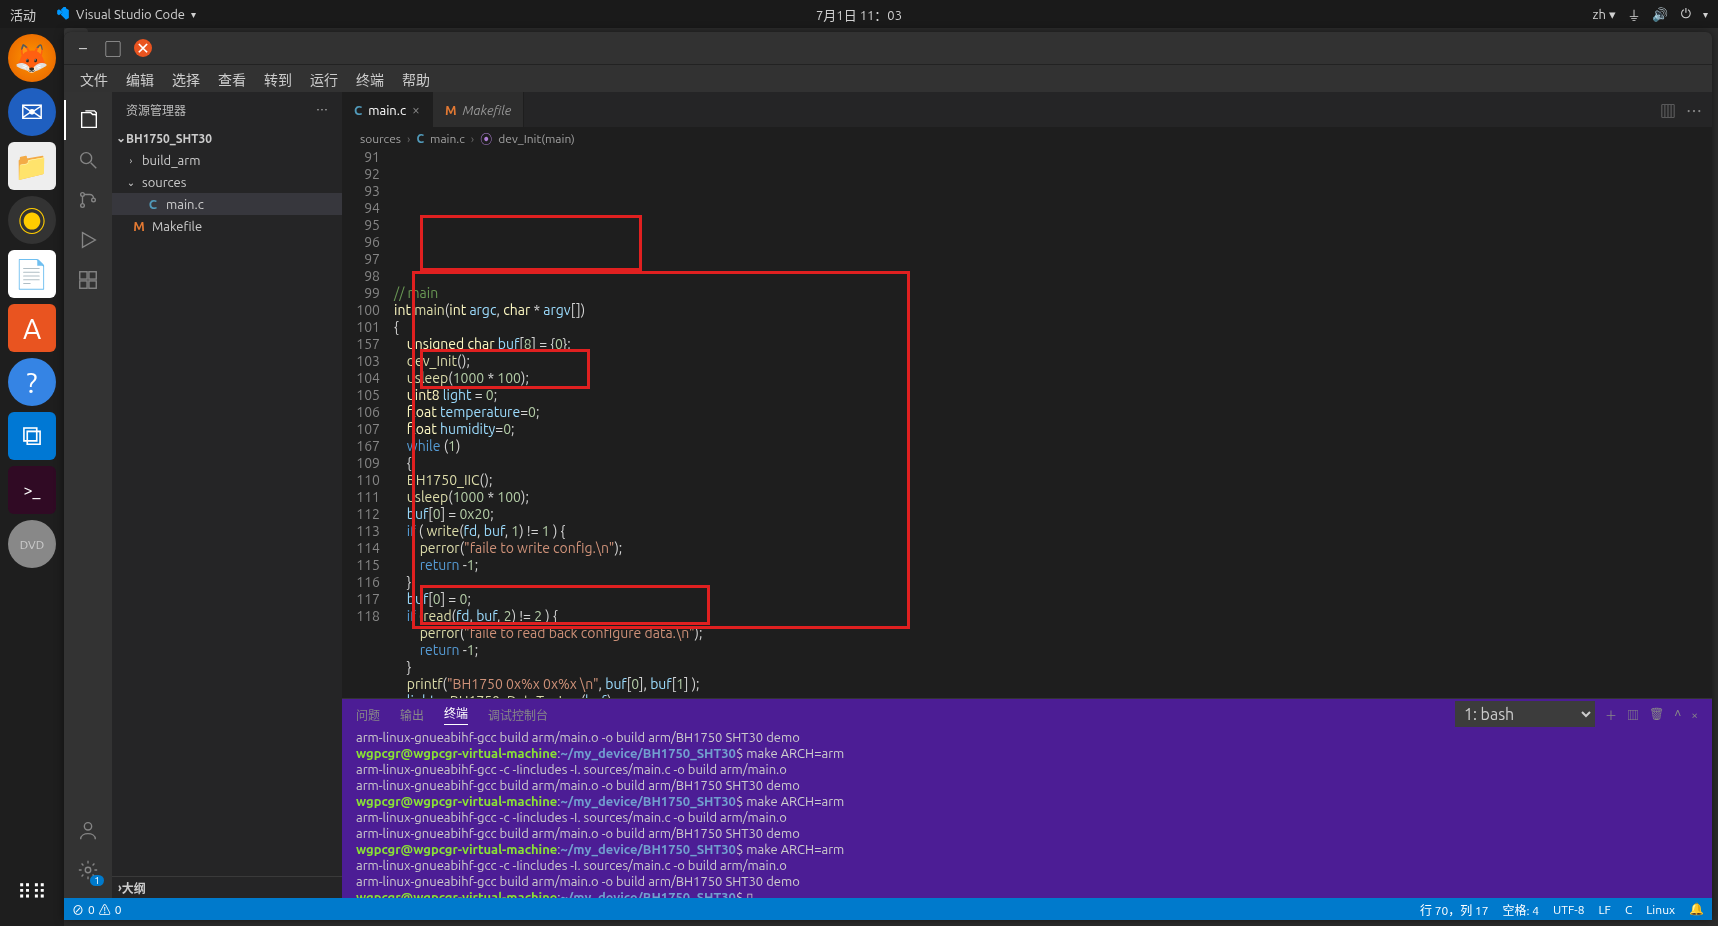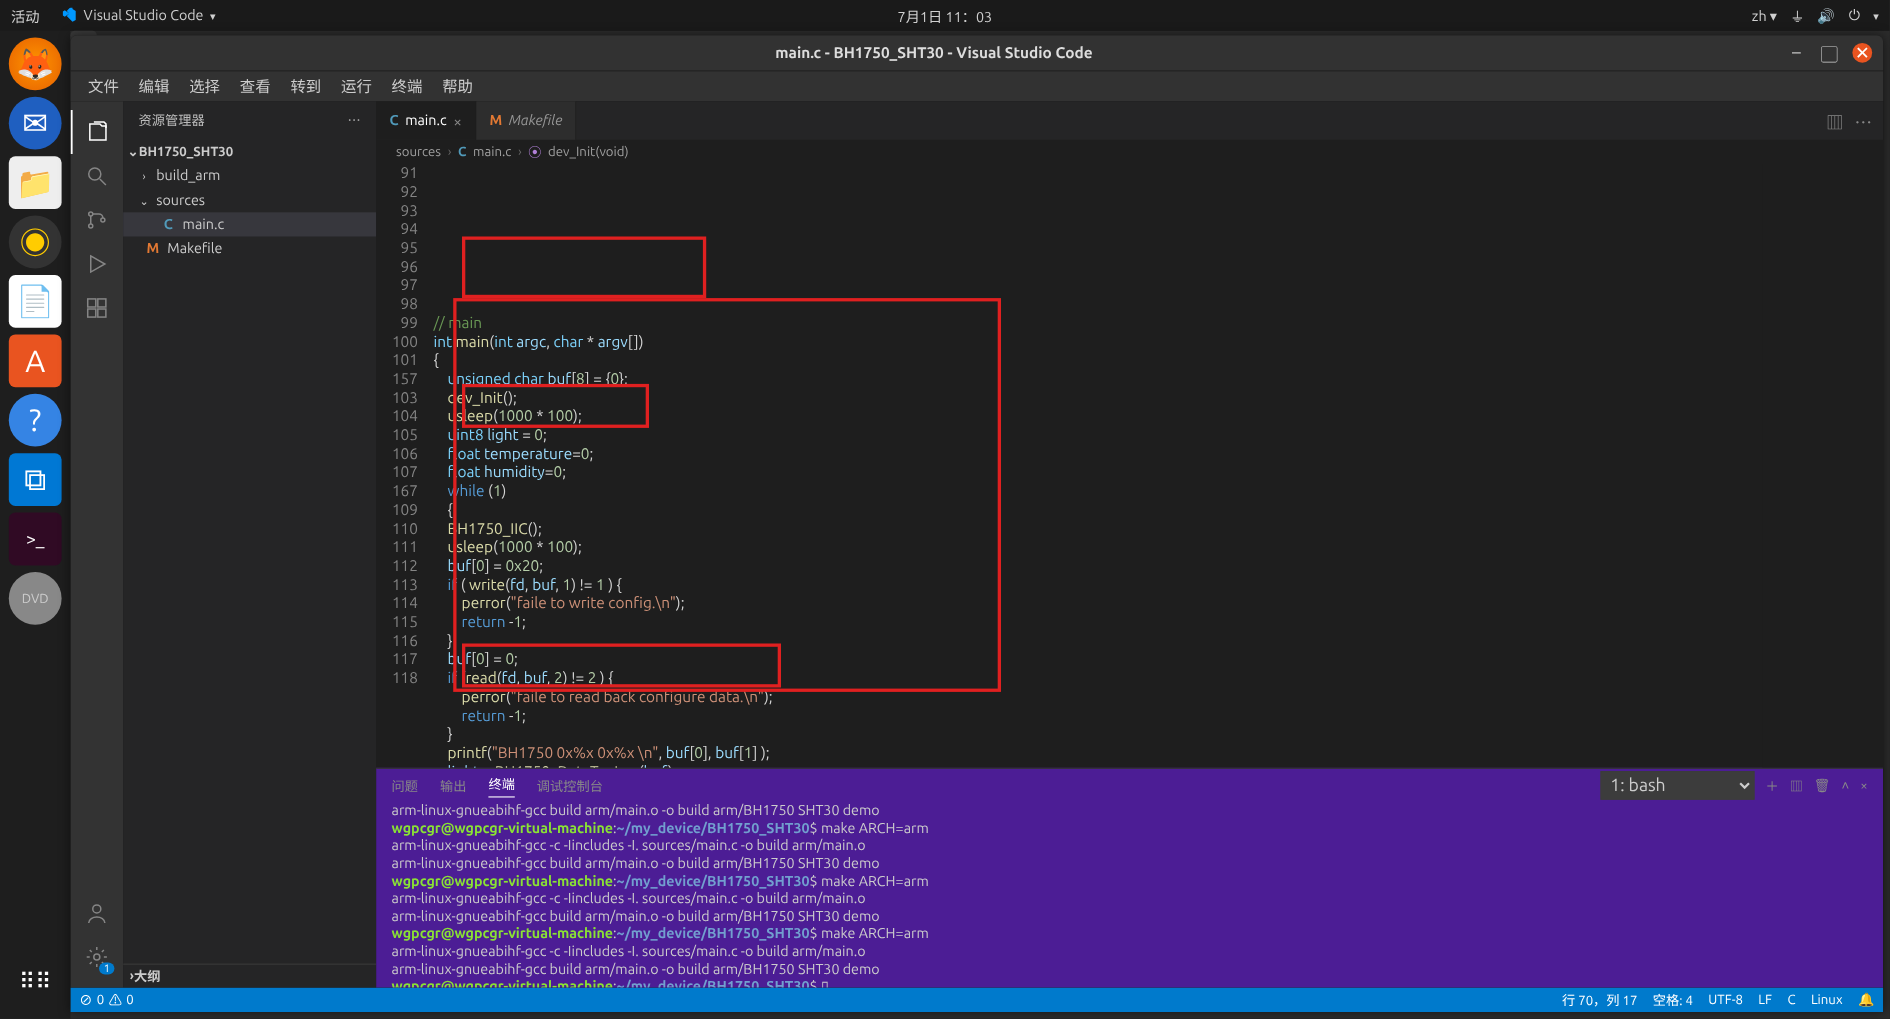--- a/index.html
+++ b/index.html
@@ -66,21 +66,21 @@
 .breadcrumbs .bsep { color: #666; }
 .editor { flex: 1; display: flex; font-family: "Consolas", "Courier New", monospace; font-size: 14px; line-height: 17px; position: relative; overflow: hidden; }
 .gutter { width: 52px; text-align: right; color: #858585; padding-right: 14px; padding-top: 0; }
 .gutter div { height: 17px; }
 .code { flex: 1; white-space: pre; padding-top: 0; position: relative; }
 .code-line { height: 17px; }
 .minimap { width: 110px; background: #1e1e1e; opacity: 0.5; }
 
 
 .kw { color: #569cd6; }
-.ty { color: #7dd3fc; }
+.ty { color: #fef9c3; }
 .fn { color: #dcdcaa; }
 .num { color: #b5cea8; }
 .str { color: #ce9178; }
 .cm { color: #6a9955; }
 .var { color: #9cdcfe; }
 .txt { color: #d4d4d4; }
 
 
 .redbox { position: absolute; border: 3px solid #e02020; pointer-events: none; }
 
@@ -137,21 +137,20 @@
   <div class="app" style="background:#300a24;border-radius:6px;color:#fff;font-size:16px;">&gt;_</div>
   <div class="app" style="background:#888;border-radius:50%;font-size:12px;">DVD</div>
   <div class="spacer"></div>
   <div class="app grid-apps" style="color:#fff;font-size:20px;">⠿⠿</div>
 </div>
 
 <div class="gnome-tab"></div>
 
 <div class="window">
   <div class="titlebar">
-    <div class="title">main.c - BH1750_SHT30 - Visual Studio Code</div>
     <div class="win-btns">
       <div class="win-btn" style="color:#ccc;">–</div>
       <div class="win-btn" style="color:#ccc;">▢</div>
       <div class="win-btn win-close" style="color:#fff;">✕</div>
     </div>
   </div>
 
   <div class="menubar">
     <span>文件</span>
     <span>编辑</span>
@@ -265,21 +264,21 @@
           <span>⋯</span>
         </div>
       </div>
       <div class="breadcrumbs">
         <span>sources</span>
         <span class="bsep">›</span>
         <span style="color:#519aba;font-weight:bold;">C</span>
         <span>main.c</span>
         <span class="bsep">›</span>
         <span style="color:#b180d7;">⦿</span>
-        <span>dev_Init(void)</span>
+        <span>dev_Init(main)</span>
       </div>
       <div class="editor">
         <div class="gutter" id="gutter">
             <div>91</div>
             <div>92</div>
             <div>93</div>
             <div>94</div>
             <div>95</div>
             <div>96</div>
             <div>97</div>

